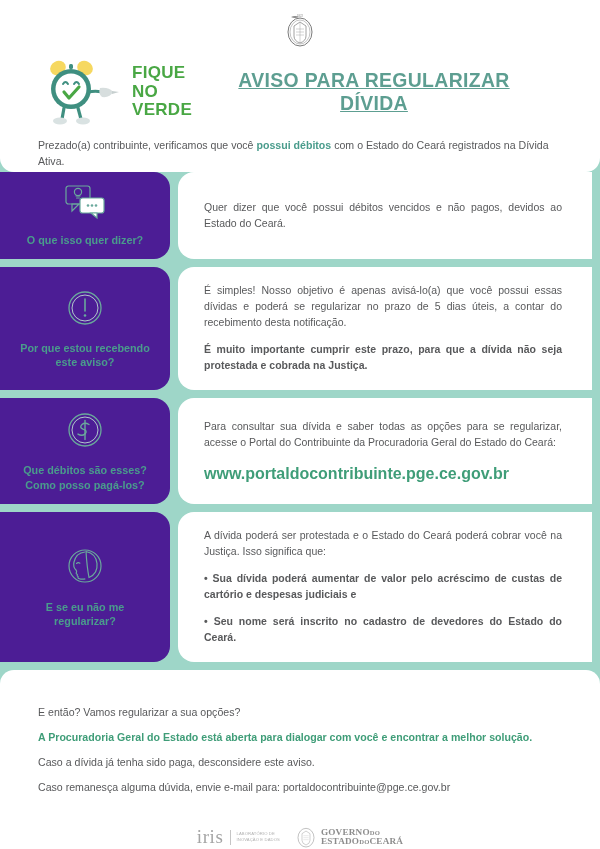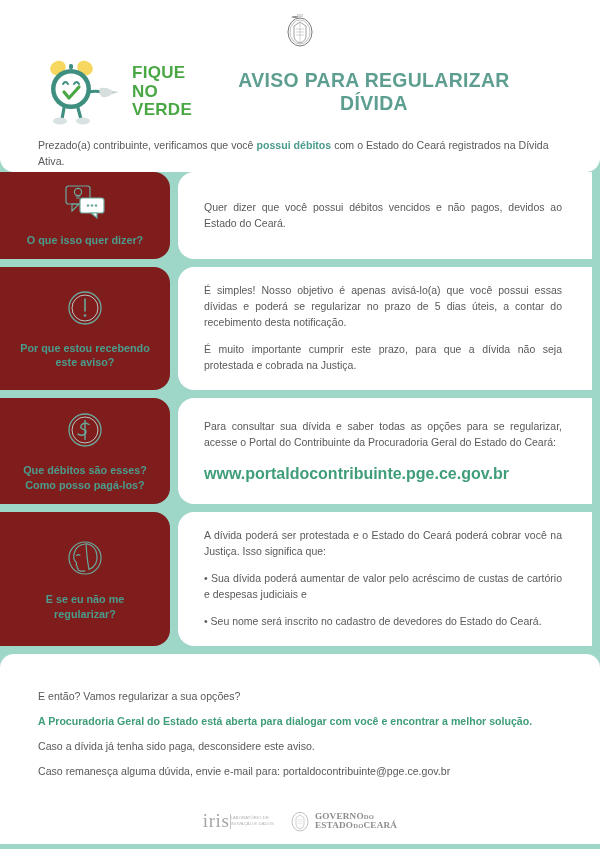--- a/index.html
+++ b/index.html
@@ -98,20 +98,21 @@
   }
 
   .doc-title {
     flex: 1;
     text-align: center;
     font-size: 19.4px;
     font-weight: 700;
     color: #5d9e91;
     letter-spacing: .35px;
     padding-right: 18px;
+    text-decoration: underline;
   }
 
   .intro-text {
     margin-top: 10px;
     font-size: 10.6px;
     line-height: 1.48;
     color: #58595b;
   }
   .intro-text b { color: #4a9c8c; font-weight: 700; }
 
@@ -126,21 +127,21 @@
     display: flex;
     align-items: stretch;
     gap: 8px;
     margin-bottom: 8px;
     padding: 0 8px 0 0;
   }
 
   .qa-left {
     width: 170px;
     flex: none;
-    background: #7f1d1d;
+    background: #4c1d95;
     border-radius: 0 16px 16px 0;
     display: flex;
     flex-direction: column;
     align-items: center;
     justify-content: center;
     padding: 12px 14px;
   }
 
   .qa-icon { margin-bottom: 9px; }
 
@@ -161,21 +162,21 @@
     flex-direction: column;
     justify-content: center;
   }
 
   .qa-p {
     font-size: 10.5px;
     line-height: 1.52;
     color: #58595b;
     text-align: justify;
   }
-  .qa-p + .qa-p { margin-top: 11px; }
+  .qa-p + .qa-p { margin-top: 11px; font-weight: bold; }
   .qa-p.bullet { padding-left: 0; }
   .qa-link {
     font-size: 16px;
     font-weight: 700;
     color: #3f9d78;
     margin-top: 14px;
     word-break: break-all;
   }
 
   
@@ -205,20 +206,21 @@
     align-items: center;
     justify-content: center;
     gap: 16px;
     margin-top: 30px;
     opacity: .78;
   }
 
   .iris-mark {
     display: flex;
     align-items: center;
+    gap: 6px;
   }
   .iris-word {
     font-family: "Liberation Serif", serif;
     font-size: 19px;
     color: #8d8d8d;
     letter-spacing: .6px;
   }
   .iris-div { width: 1px; height: 15px; background: #b5b5b5; }
   .iris-tag {
     font-size: 4.2px;

